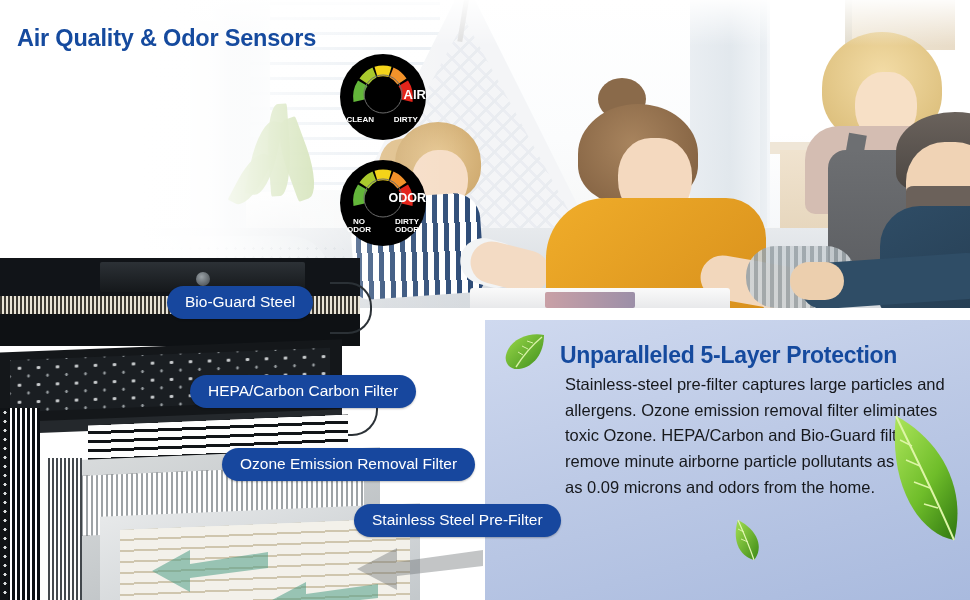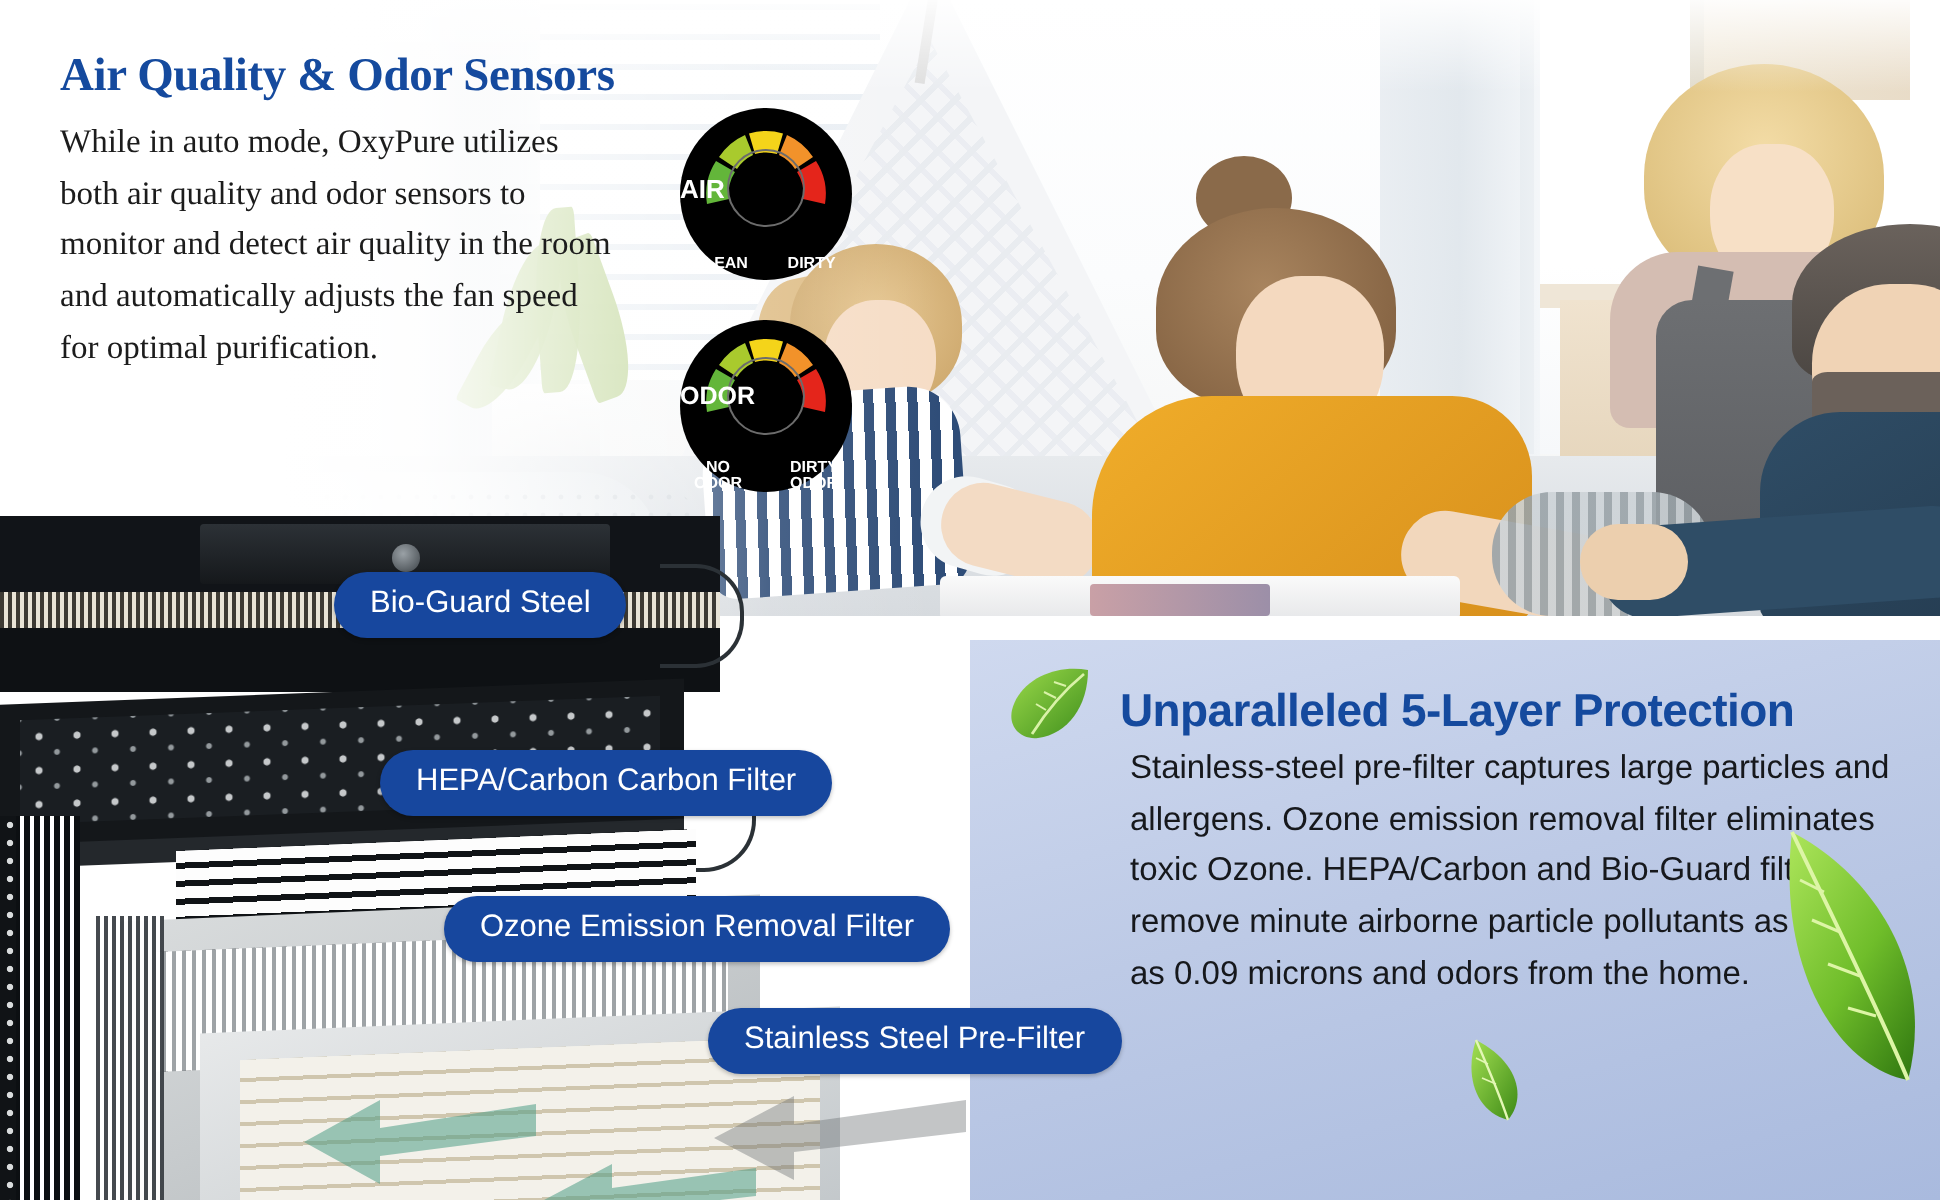--- a/index.html
+++ b/index.html
@@ -148,34 +148,34 @@
       rgba(255,255,255,1) 0%,
       rgba(255,255,255,1) 30%,
       rgba(255,255,255,.92) 45%,
       rgba(255,255,255,.55) 62%,
       rgba(255,255,255,.12) 82%,
       rgba(255,255,255,0) 100%);}
   #photo-fade-top{left:0;top:0;width:970px;height:46px;
     background:linear-gradient(180deg,rgba(255,255,255,.92),rgba(255,255,255,0));}
 
   
-  #sensor-copy{position:absolute;left:30px;top:26px;width:290px;z-index:30;font-family:Liberation Serif, serif;}
+  #sensor-copy{position:absolute;left:17px;top:26px;width:290px;z-index:30;}
   #sensor-title{
     font-size:23.5px;font-weight:bold;color:#154a9e;letter-spacing:-.2px;
     margin:0 0 6px 0;line-height:1.1;white-space:nowrap;}
   #sensor-body{
     font-size:16.5px;color:#1c1c1c;line-height:1.56;margin:0;width:278px;}
 
   
   .gauge{position:absolute;border-radius:50%;background:#000;z-index:31;}
   .gauge-inner{position:absolute;inset:0;}
   .gauge-center-label{
-    position:absolute;left:0;right:0;text-align:left;color:#fff;font-weight:bold;}
+    position:absolute;left:0;right:0;text-align:right;color:#fff;font-weight:bold;}
   .gauge-foot{position:absolute;display:flex;justify-content:space-between;
-    width:100%;color:#fff;font-weight:bold;margin-top:12px;}
+    width:100%;color:#fff;font-weight:bold;}
   .gauge-foot span{font-size:8px;line-height:1.05;text-align:center;width:40%;}
 
   #gauge-air{left:340px;top:54px;width:86px;height:86px;}
   #gauge-odor{left:340px;top:160px;width:86px;height:86px;}
 
   
   #bottom-section{position:absolute;left:0;top:320px;width:970px;height:280px;}
 
   
   #info-panel{
@@ -340,21 +340,20 @@
 
       <div class="ph" id="book"></div>
       <div class="ph" id="book-img"></div>
 
       <div class="ph" id="photo-fade"></div>
       <div class="ph" id="photo-fade-top"></div>
     </div>
 
     <div id="sensor-copy">
       <h1 id="sensor-title">Air Quality &amp; Odor Sensors</h1>
-      <p id="sensor-body">While in auto mode, OxyPure utilizes both air quality and odor sensors to monitor and detect air quality in the room and automatically adjusts the fan speed for optimal purification.</p>
     </div>
 
     <div class="gauge" id="gauge-air">
       <svg class="gauge-inner" viewBox="0 0 86 86">
         <g transform="translate(43,40)">
           <path d="M -29.5 8 A 30.5 30.5 0 0 1 -25 -13.5 L -15.5 -8 A 19.5 19.5 0 0 0 -18.5 5.5 Z" fill="#63b63a"></path>
           <path d="M -23.5 -15.5 A 30.5 30.5 0 0 1 -10.5 -26.5 L -6.5 -16.5 A 19.5 19.5 0 0 0 -14.5 -9.5 Z" fill="#a9ca2d"></path>
           <path d="M -8.5 -27.3 A 30.5 30.5 0 0 1 8.5 -27.3 L 5.5 -17 A 19.5 19.5 0 0 0 -5.5 -17 Z" fill="#f4d41a"></path>
           <path d="M 10.5 -26.5 A 30.5 30.5 0 0 1 23.5 -15.5 L 14.5 -9.5 A 19.5 19.5 0 0 0 6.5 -16.5 Z" fill="#f2922a"></path>
           <path d="M 25 -13.5 A 30.5 30.5 0 0 1 29.5 8 L 18.5 5.5 A 19.5 19.5 0 0 0 15.5 -8 Z" fill="#e4251b"></path>

